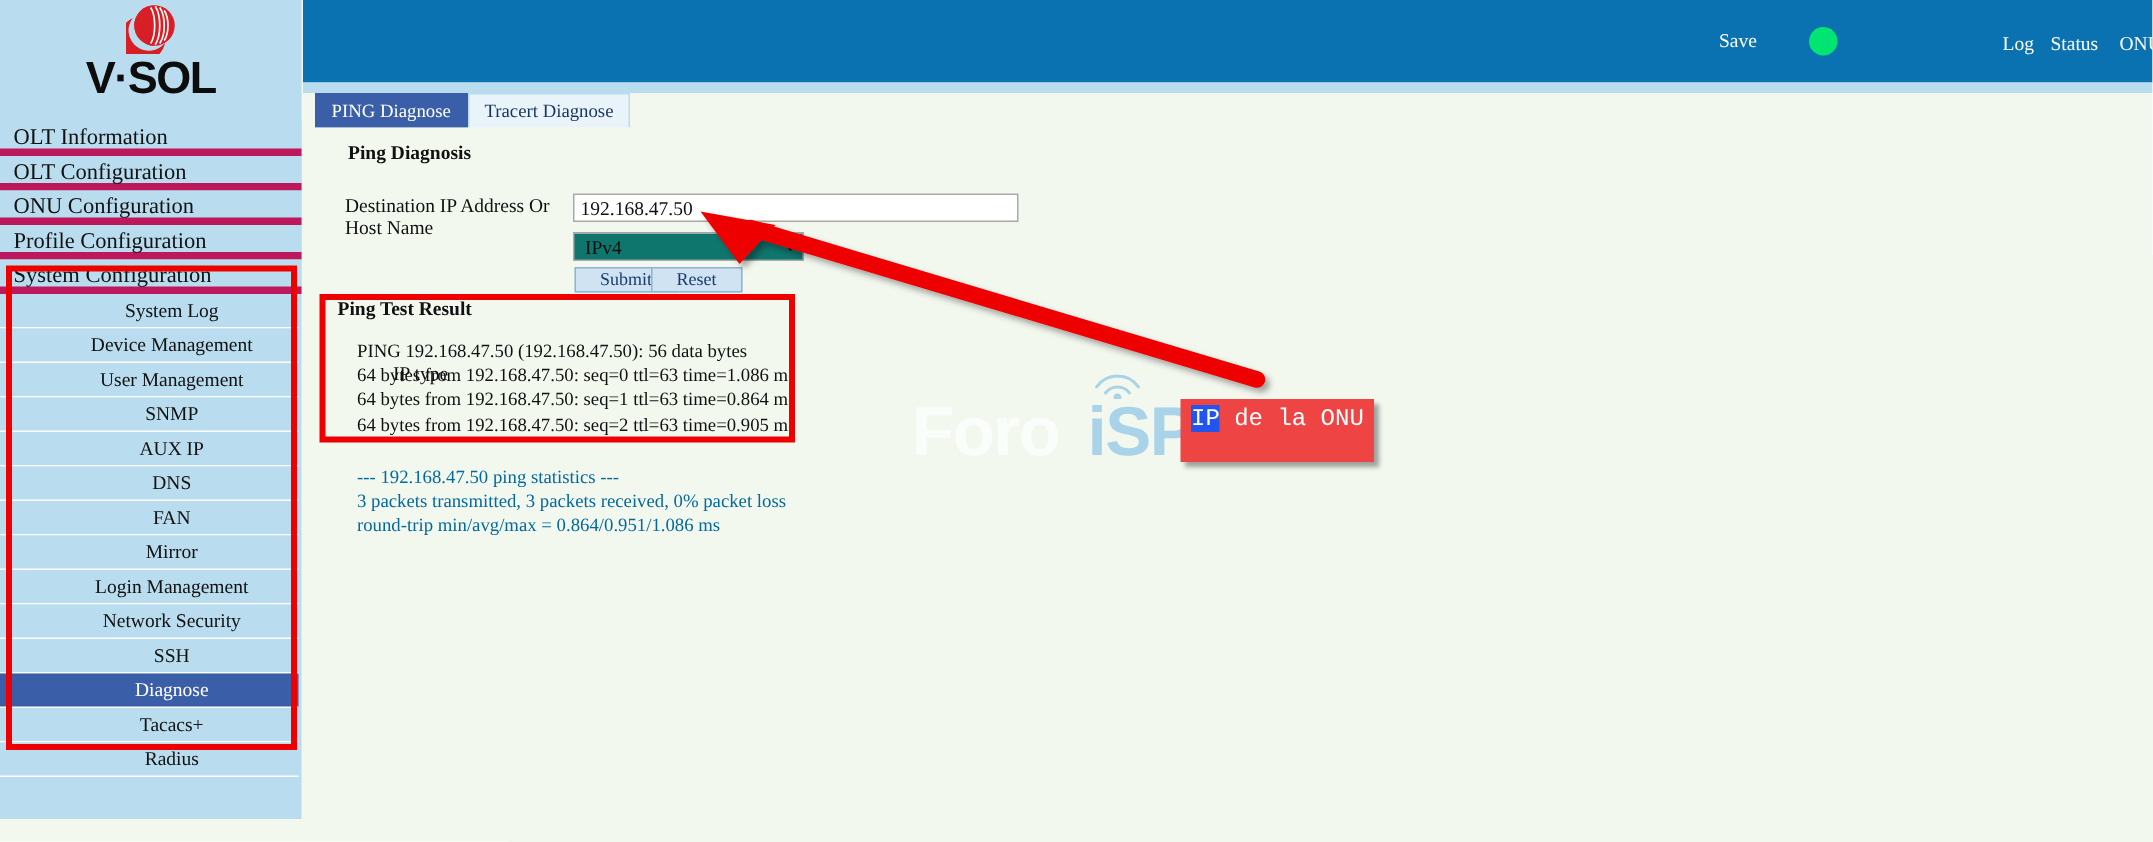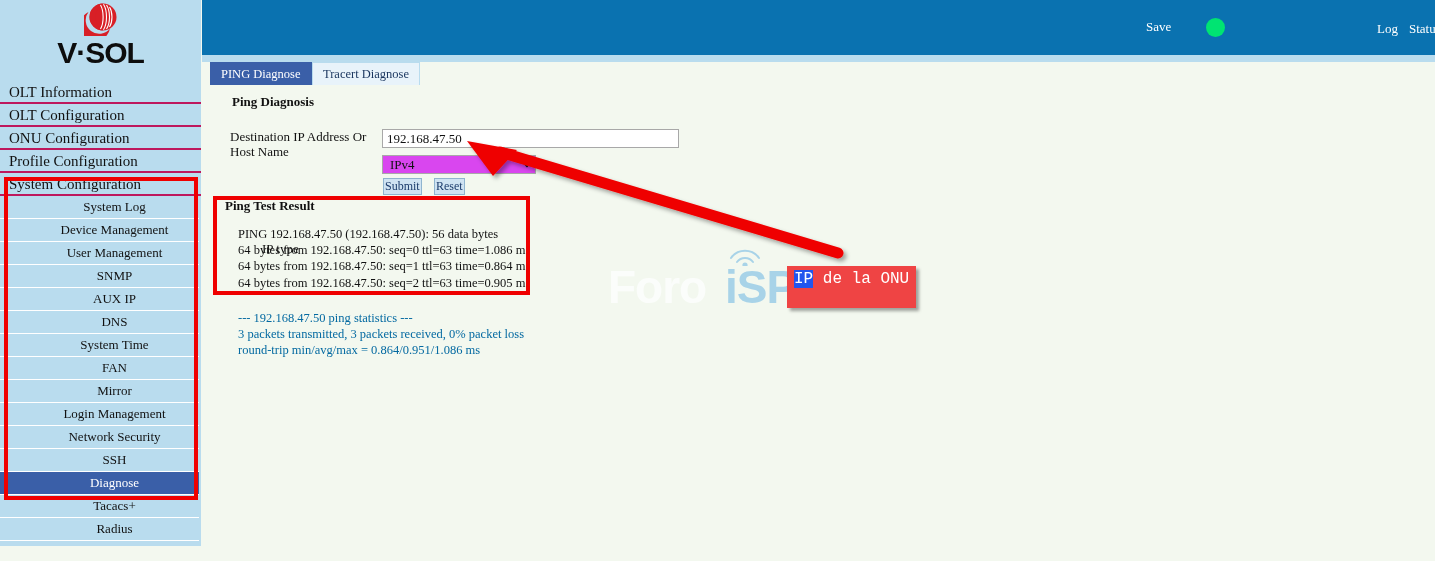--- a/index.html
+++ b/index.html
@@ -47,21 +47,21 @@
     letter-spacing: -1px;
     color: #0d0d0d;
     line-height: 34px;
   }
   .menu-top {
     display: block;
     width: 201px;
     height: 23px;
     line-height: 22px;
     background: #b9dcee;
-    border-bottom: 2px solid #be185d;
+    border-bottom: 5px solid #be185d;
     box-sizing: border-box;
     padding-left: 9px;
     font-size: 15px;
     color: #111111;
     cursor: pointer;
   }
   .menu-sub {
     display: block;
     width: 199px;
     height: 23px;
@@ -102,21 +102,20 @@
     width: 19px; height: 19px;
     border-radius: 50%;
     background: #00e472;
   }
   .hdr-link {
     position: absolute;
     top: 21px;
     font-size: 13px;
     color: #ffffff;
     cursor: pointer;
-    margin-left: 42px;
   }
   #hdr-log { left: 1133px; }
   #hdr-status { left: 1165px; }
   #hdr-onu { left: 1211px; }
 
   #subbar {
     position: absolute;
     left: 202px; top: 55px;
     width: 1233px;
     height: 7px;
@@ -189,38 +188,38 @@
     padding: 0 4px;
     color: #111111;
     outline: none;
   }
   #iptype-select {
     position: absolute;
     left: 180px; top: 70px;
     width: 154px; height: 19px;
     box-sizing: border-box;
     border: 1px solid #a8a8a8;
-    background: #d946ef;
+    background: #0f766e;
     font-family: "Liberation Serif", serif;
     font-size: 13px;
     padding: 0 3px;
     color: #111111;
   }
   .btn {
     position: absolute;
     top: 93px;
     height: 17px;
     line-height: 15px;
     box-sizing: border-box;
     background: #cfe3f2;
     border: 1px solid #8fb4cf;
     font-family: "Liberation Serif", serif;
     font-size: 12px;
     color: #1b3b6b;
-    padding: 0 1px;
+    padding: 0 16px;
     cursor: pointer;
   }
   #btn-submit { left: 181px; }
   #btn-reset  { left: 232px; }
 
   #result-title {
     position: absolute;
     left: 23px; top: 113px;
     font-size: 13px;
     font-weight: bold;
@@ -366,23 +365,20 @@
     <div class="menu-sub">
       <span>SNMP</span>
     </div>
     <div class="menu-sub">
       <span>AUX IP</span>
     </div>
     <div class="menu-sub">
       <span>DNS</span>
     </div>
     <div class="menu-sub">
-      <span>System Time</span>
-    </div>
-    <div class="menu-sub">
       <span>FAN</span>
     </div>
     <div class="menu-sub">
       <span>Mirror</span>
     </div>
     <div class="menu-sub">
       <span>Login Management</span>
     </div>
     <div class="menu-sub">
       <span>Network Security</span>

